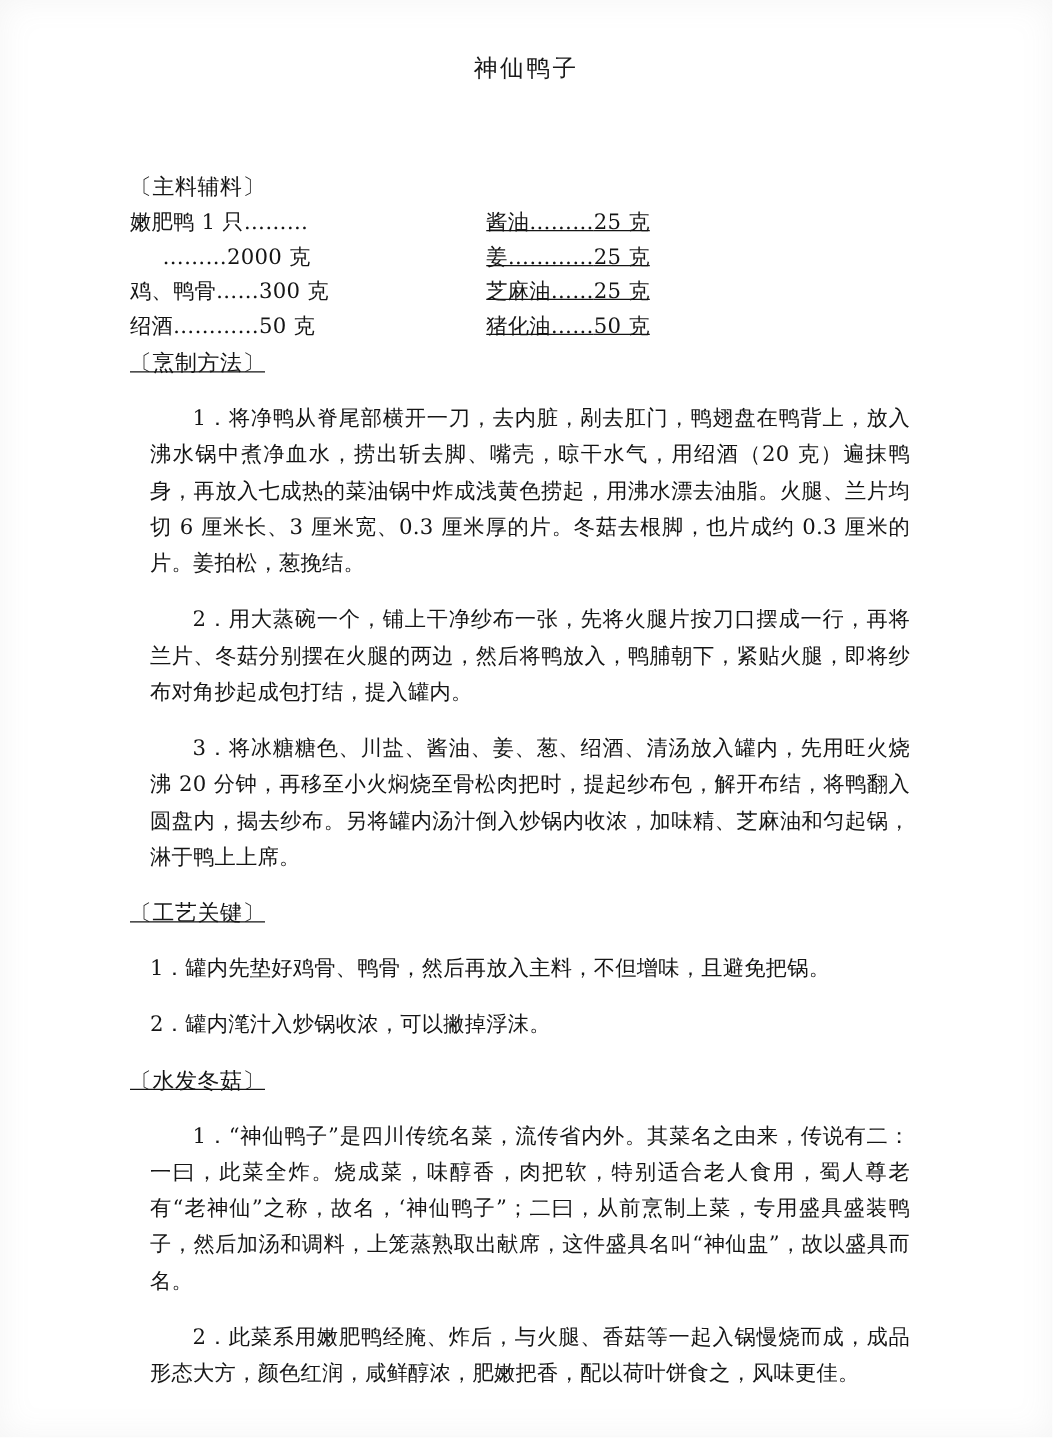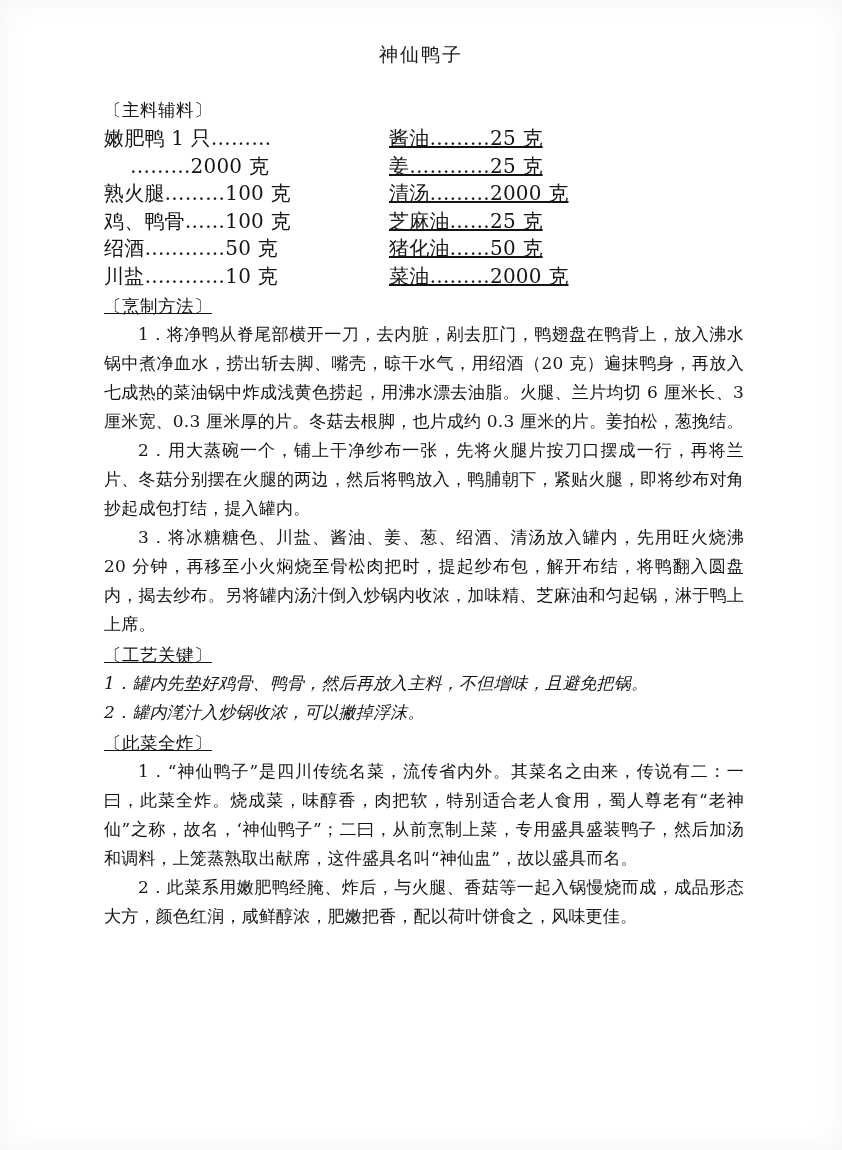--- a/index.html
+++ b/index.html
@@ -34,28 +34,29 @@
     top: 96px;
     left: 104px;
     width: 640px;
   }
   .section-head {
     font-size: 17.5px;
     line-height: 28px;
     color: #151515;
     letter-spacing: 0.5px;
     font-family: "DejaVu Serif", "Liberation Serif", serif;
+    margin-top: 40px;
   }
   .ing-table {
     width: 510px;
     border-collapse: collapse;
     margin-top: 1px;
   }
   .ing-table td {
-    font-size: 20px;
+    font-size: 17px;
     line-height: 27.5px;
     padding: 0;
     vertical-align: top;
     color: #151515;
     letter-spacing: 0.2px;
     font-family: "DejaVu Serif", "Liberation Serif", serif;
     white-space: nowrap;
   }
   .ing-table td.col-left { width: 285px; }
   .ing-table td.col-right { width: 225px; text-decoration: underline; }
@@ -64,23 +65,23 @@
     text-align: right;
   }
   .para {
     font-size: 17px;
     line-height: 29px;
     color: #151515;
     letter-spacing: 0.2px;
     text-align: justify;
     text-indent: 34px;
     font-family: "DejaVu Serif", "Liberation Serif", serif;
-    margin: 0;
+    margin: 16px;
   }
-  .para.noindent { text-indent: 0; font-style: italic; }
+  .para.noindent { text-indent: 0; }
   .section-head.spaced { margin-top: 2px; text-decoration: underline; }
   .edge-shadow {
     position: absolute;
     left: 0; top: 0; width: 842px; height: 1150px;
     pointer-events: none;
     box-shadow: inset 0 0 26px rgba(150,150,150,0.10);
   }
 </style>
 </head>
 <body>
@@ -97,47 +98,39 @@
       <tbody>
         <tr>
           <td class="col-left">嫩肥鸭 1 只………</td>
           <td class="col-right"><span>酱油………</span><span>25 克</span></td>
         </tr>
         <tr>
           <td class="col-left"><span class="ing-cont">………2000 克</span></td>
           <td class="col-right"><span>姜…………</span><span>25 克</span></td>
         </tr>
         <tr>
-          <td class="col-left"><span>熟火腿………</span><span>100 克</span></td>
-          <td class="col-right"><span>清汤………</span><span>2000 克</span></td>
-        </tr>
-        <tr>
-          <td class="col-left"><span>鸡、鸭骨……</span><span>100 克</span></td>
+          <td class="col-left"><span>鸡、鸭骨……</span><span>300 克</span></td>
           <td class="col-right"><span>芝麻油……</span><span>25 克</span></td>
         </tr>
         <tr>
           <td class="col-left"><span>绍酒…………</span><span>50 克</span></td>
           <td class="col-right"><span>猪化油……</span><span>50 克</span></td>
-        </tr>
-        <tr>
-          <td class="col-left"><span>川盐…………</span><span>10 克</span></td>
-          <td class="col-right"><span>菜油………</span><span>2000 克</span></td>
         </tr>
       </tbody>
     </table>
 
     <div class="section-head spaced">〔烹制方法〕</div>
     <p class="para">1．将净鸭从脊尾部横开一刀，去内脏，剐去肛门，鸭翅盘在鸭背上，放入沸水锅中煮净血水，捞出斩去脚、嘴壳，晾干水气，用绍酒（20 克）遍抹鸭身，再放入七成热的菜油锅中炸成浅黄色捞起，用沸水漂去油脂。火腿、兰片均切 6 厘米长、3 厘米宽、0.3 厘米厚的片。冬菇去根脚，也片成约 0.3 厘米的片。姜拍松，葱挽结。</p>
     <p class="para">2．用大蒸碗一个，铺上干净纱布一张，先将火腿片按刀口摆成一行，再将兰片、冬菇分别摆在火腿的两边，然后将鸭放入，鸭脯朝下，紧贴火腿，即将纱布对角抄起成包打结，提入罐内。</p>
     <p class="para">3．将冰糖糖色、川盐、酱油、姜、葱、绍酒、清汤放入罐内，先用旺火烧沸 20 分钟，再移至小火焖烧至骨松肉把时，提起纱布包，解开布结，将鸭翻入圆盘内，揭去纱布。另将罐内汤汁倒入炒锅内收浓，加味精、芝麻油和匀起锅，淋于鸭上上席。</p>
 
     <div class="section-head spaced">〔工艺关键〕</div>
     <p class="para noindent">1．罐内先垫好鸡骨、鸭骨，然后再放入主料，不但增味，且避免把锅。</p>
     <p class="para noindent">2．罐内滗汁入炒锅收浓，可以撇掉浮沫。</p>
 
-    <div class="section-head spaced">〔此菜全炸〕</div>
+    <div class="section-head spaced">〔水发冬菇〕</div>
     <p class="para">1．“神仙鸭子”是四川传统名菜，流传省内外。其菜名之由来，传说有二：一曰，此菜全炸。烧成菜，味醇香，肉把软，特别适合老人食用，蜀人尊老有“老神仙”之称，故名，‘神仙鸭子”；二曰，从前烹制上菜，专用盛具盛装鸭子，然后加汤和调料，上笼蒸熟取出献席，这件盛具名叫“神仙盅”，故以盛具而名。</p>
     <p class="para">2．此菜系用嫩肥鸭经腌、炸后，与火腿、香菇等一起入锅慢烧而成，成品形态大方，颜色红润，咸鲜醇浓，肥嫩把香，配以荷叶饼食之，风味更佳。</p>
 
   </div>
 
   <div class="edge-shadow"></div>
 </div>
 
 </body></html>

